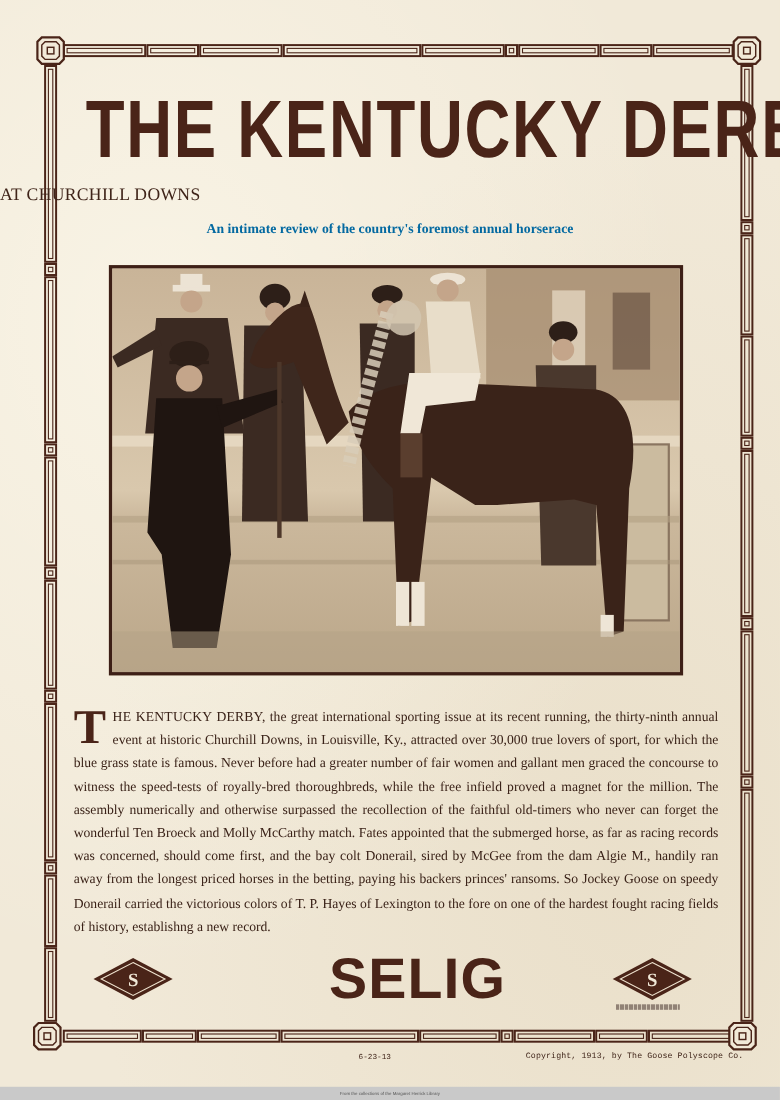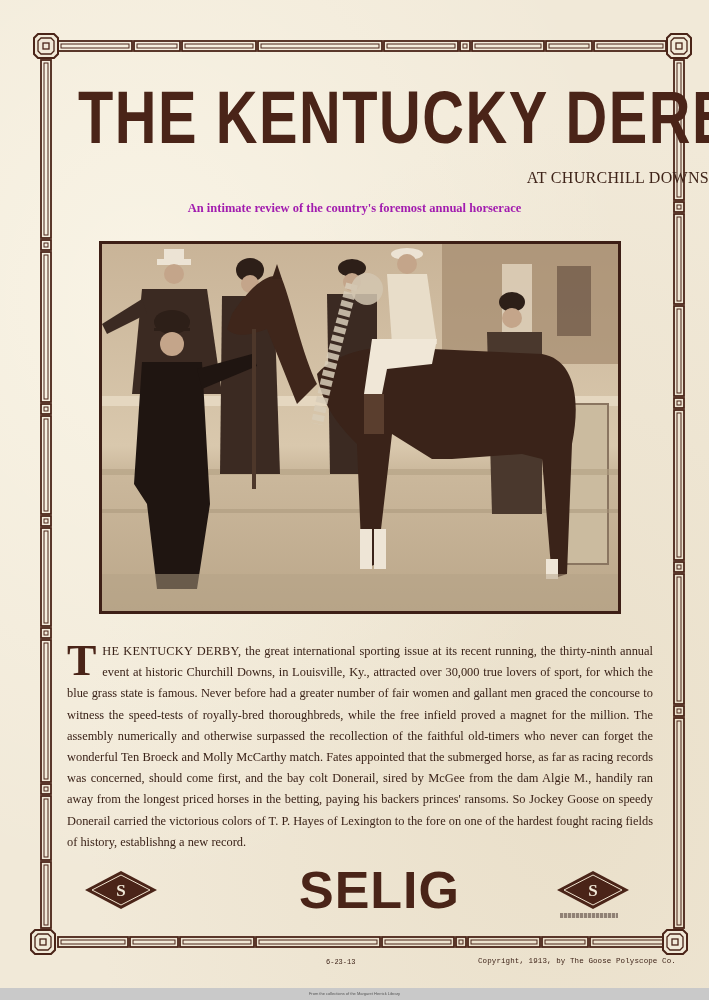--- a/index.html
+++ b/index.html
@@ -24,26 +24,26 @@
   
   .frame { position:absolute; left:0; top:0; width:709px; height:988px; }
   .title {
     position:absolute; left:0; width:709px; top:78px; text-align:center;
     font-family:"Liberation Sans", "DejaVu Sans", sans-serif; font-weight:bold;
     font-size:74px; line-height:80px; color:#4a2418;
     transform:scaleX(0.78); transform-origin:center;
     letter-spacing:2px; white-space:nowrap;
   }
   .subtitle {
-    position:absolute; left:0; width:709px; top:169px; text-align:right;
+    position:absolute; left:0; width:709px; top:169px; text-align:left;
     font-size:16px; color:#3f2419; letter-spacing:0.3px;
   }
   .tagline {
     position:absolute; left:0; width:709px; top:201px; text-align:center;
-    font-size:12.5px; font-weight:bold; color:#a21caf;
+    font-size:12.5px; font-weight:bold; color:#0369a1;
   }
   .photo {
     position:absolute; left:99px; top:241px; width:522px; height:373px;
     border:3px solid #3d1f16; box-sizing:border-box;
     background:#d8c7ad; overflow:hidden;
   }
   .photo svg { display:block; width:100%; height:100%; }
   .body-text {
     position:absolute; left:67px; top:641px; width:586px;
     font-size:12.4px; line-height:21.2px; text-align:justify; color:#3a2218;

